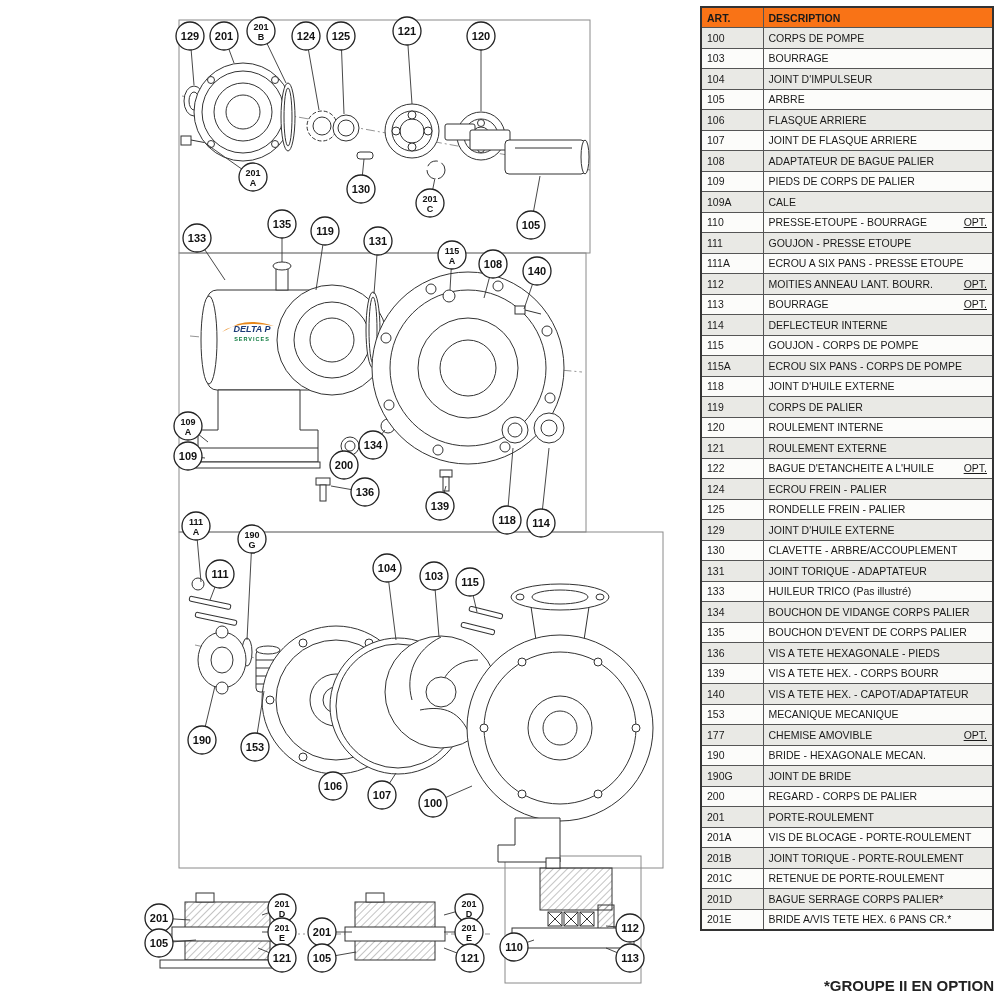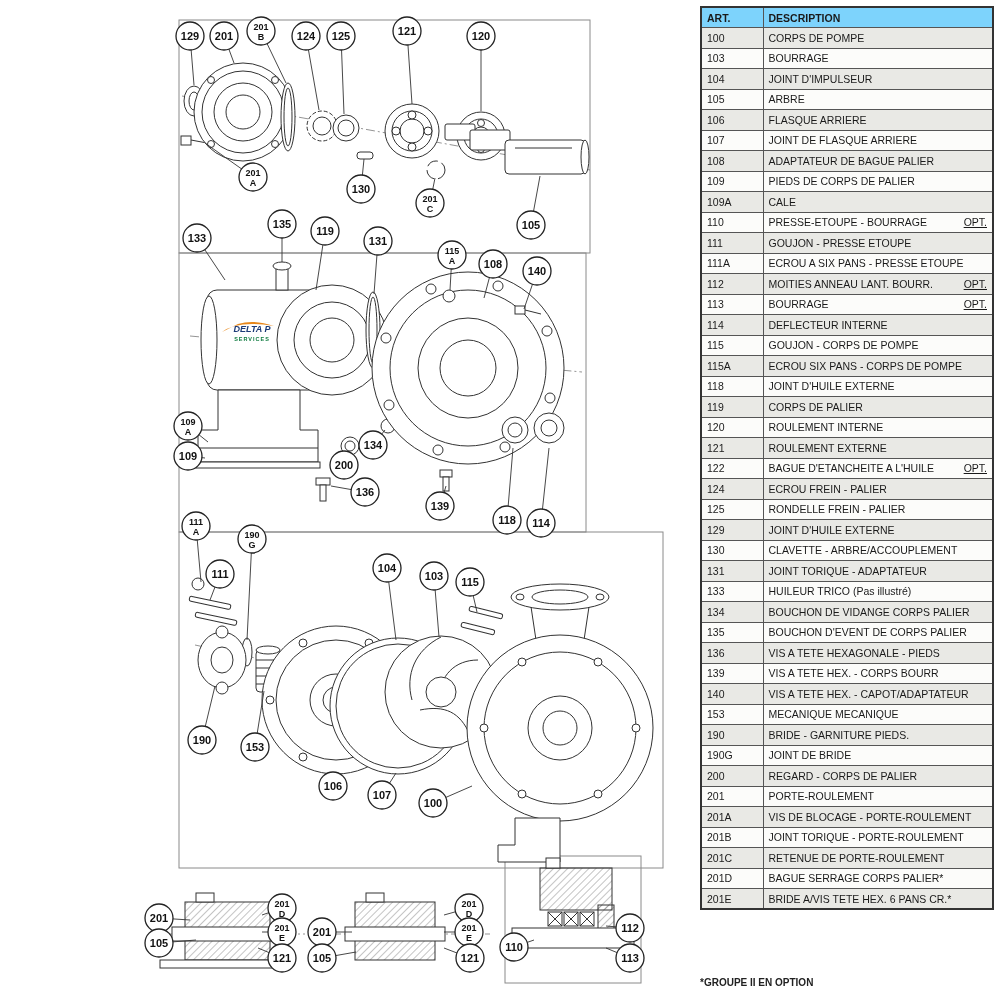--- a/index.html
+++ b/index.html
@@ -38,28 +38,28 @@
   }
   table.parts th, table.parts td {
     border:1px solid #555;
     font-size:10.5px;
     height:20.5px;
     padding:1px 5px;
     overflow:hidden;
     white-space:nowrap;
     vertical-align:middle;
   }
-  table.parts th { text-align:left; font-weight:bold; background:#7dd3fc; }
+  table.parts th { text-align:left; font-weight:bold; background:#f97316; }
   col.c-art { width:62px; }
   tbody tr:nth-child(odd)  { background:#e9e9e5; }
   tbody tr:nth-child(even) { background:#fcfcfa; }
   td.desc .opt { float:right; font-weight:normal;text-decoration:underline; }
   .footnote {
     position:absolute; left:700px; top:977px; width:294px;
-    text-align:left; font-size:10px; font-weight:bold; color:#222;
+    text-align:right; font-size:15px; font-weight:bold; color:#222;
   }
 </style>
 </head>
 <body>
 
 <svg class="diagram" id="diagram-svg" width="700" height="1000" viewBox="0 0 700 1000">
   <defs>
     <pattern id="hatch" width="5" height="5" patternTransform="rotate(45)" patternUnits="userSpaceOnUse">
       <line x1="0" y1="0" x2="0" y2="5" stroke="#555" stroke-width="0.7"></line>
     </pattern>
@@ -689,22 +689,26 @@
         </tr>
         <tr>
           <td>140</td>
           <td class="desc"><span>VIS A TETE HEX. - CAPOT/ADAPTATEUR</span></td>
         </tr>
         <tr>
           <td>153</td>
           <td class="desc"><span>MECANIQUE MECANIQUE</span></td>
         </tr>
         <tr>
+          <td>177</td>
+          <td class="desc"><span class="opt">OPT.</span><span>CHEMISE AMOVIBLE</span></td>
+        </tr>
+        <tr>
           <td>190</td>
-          <td class="desc"><span>BRIDE - GARNITURE PIEDS.</span></td>
+          <td class="desc"><span>BRIDE - HEXAGONALE MECAN.</span></td>
         </tr>
         <tr>
           <td>190G</td>
           <td class="desc"><span>JOINT DE BRIDE</span></td>
         </tr>
         <tr>
           <td>200</td>
           <td class="desc"><span>REGARD - CORPS DE PALIER</span></td>
         </tr>
         <tr>

